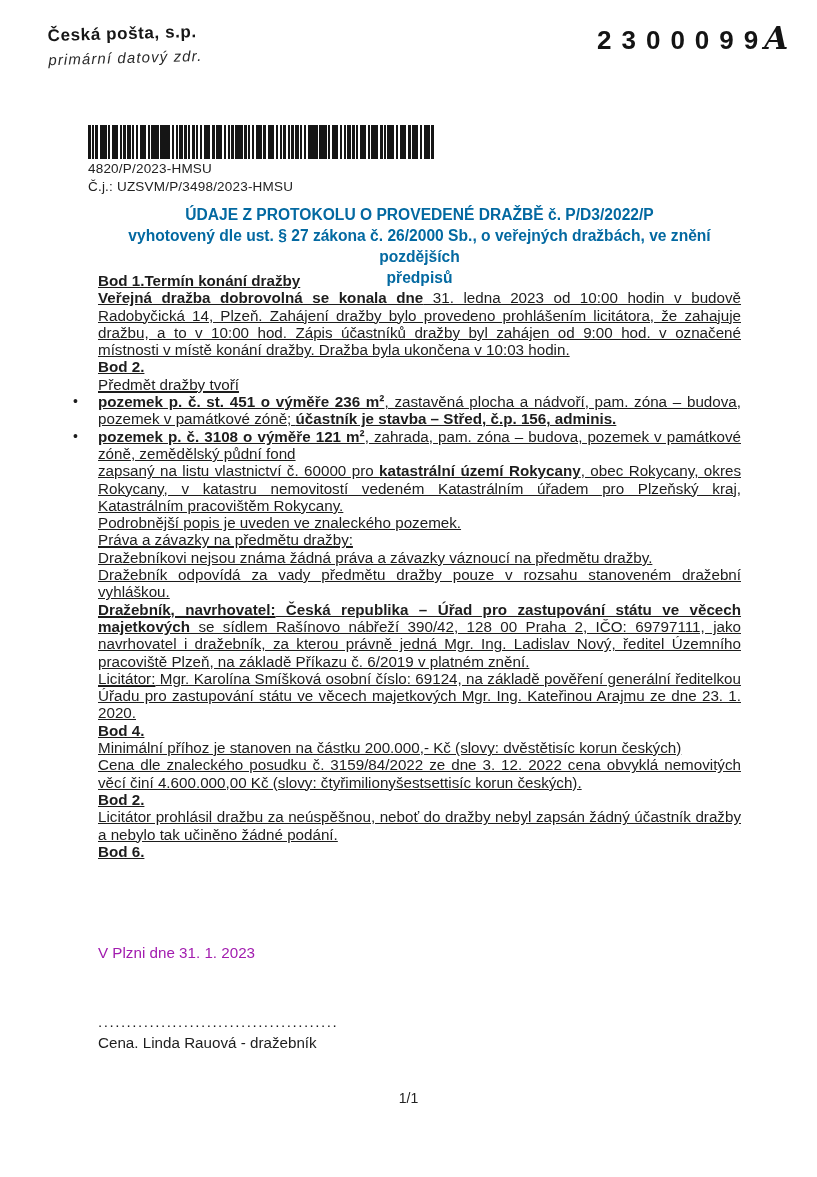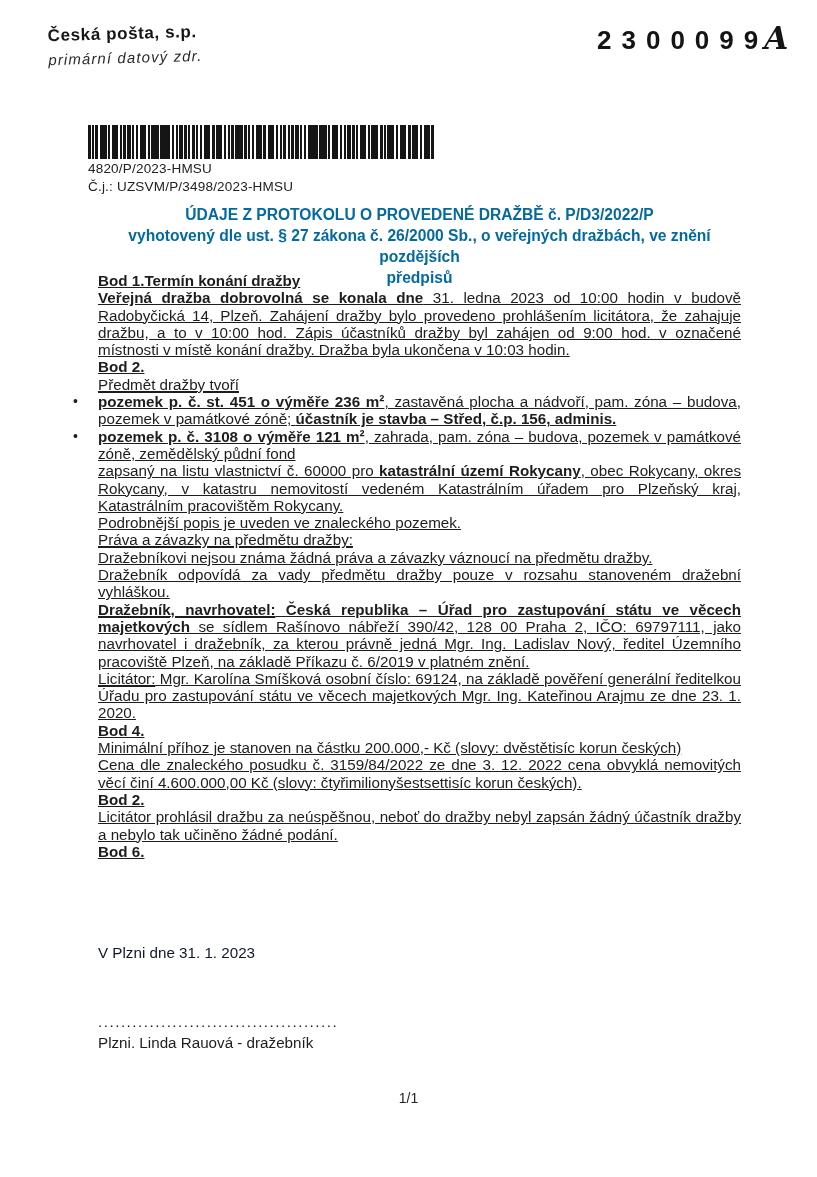--- a/index.html
+++ b/index.html
@@ -38,21 +38,21 @@
   
   .doc-body{position:absolute;left:98px;top:272px;width:643px;
     font-size:15.2px;line-height:17.3px;text-align:justify;color:#1d1d1d;text-decoration:underline;}
   .doc-body p{margin:0;}
   .b{font-weight:bold;}
   .u{text-decoration:underline;text-underline-offset:2px;}
   .bullets{margin:0;padding:0;list-style:none;}
   .bullets li{position:relative;}
   .bullet-dot{position:absolute;left:-25px;top:0;font-size:14px;}
 
-  .dateline{position:absolute;left:98px;top:944px;font-size:15.2px;color:#0f172a;text-align:center;}
+  .dateline{position:absolute;left:98px;top:944px;font-size:15.2px;color:#a21caf;text-align:center;}
 
   .signature{position:absolute;left:98px;top:1014px;font-size:15.2px;color:#1d1d1d;}
   .signature-dots{letter-spacing:1.5px;line-height:16px;}
   .signature-name{margin-top:4px;}
 
   .footer-page{position:absolute;left:0;top:1090px;width:817px;text-align:center;
     font-size:14px;color:#222;}
 </style>
 </head>
 <body>
@@ -111,18 +111,18 @@
     <p><span class="b">Bod 2.</span></p>
     <p>Licitátor prohlásil dražbu za neúspěšnou, neboť do dražby nebyl zapsán žádný účastník dražby a nebylo tak učiněno žádné podání.</p>
 
     <p><span class="b">Bod 6.</span></p>
   </div>
 
   <div class="dateline">V Plzni dne 31. 1. 2023</div>
 
   <div class="signature">
     <div class="signature-dots">..........................................</div>
-    <div class="signature-name">Plzni. Linda Rauová - dražebník</div>
+    <div class="signature-name">Cena. Linda Rauová - dražebník</div>
   </div>
 
   <div class="footer-page">1/1</div>
 
 </div>
 
 </body></html>

